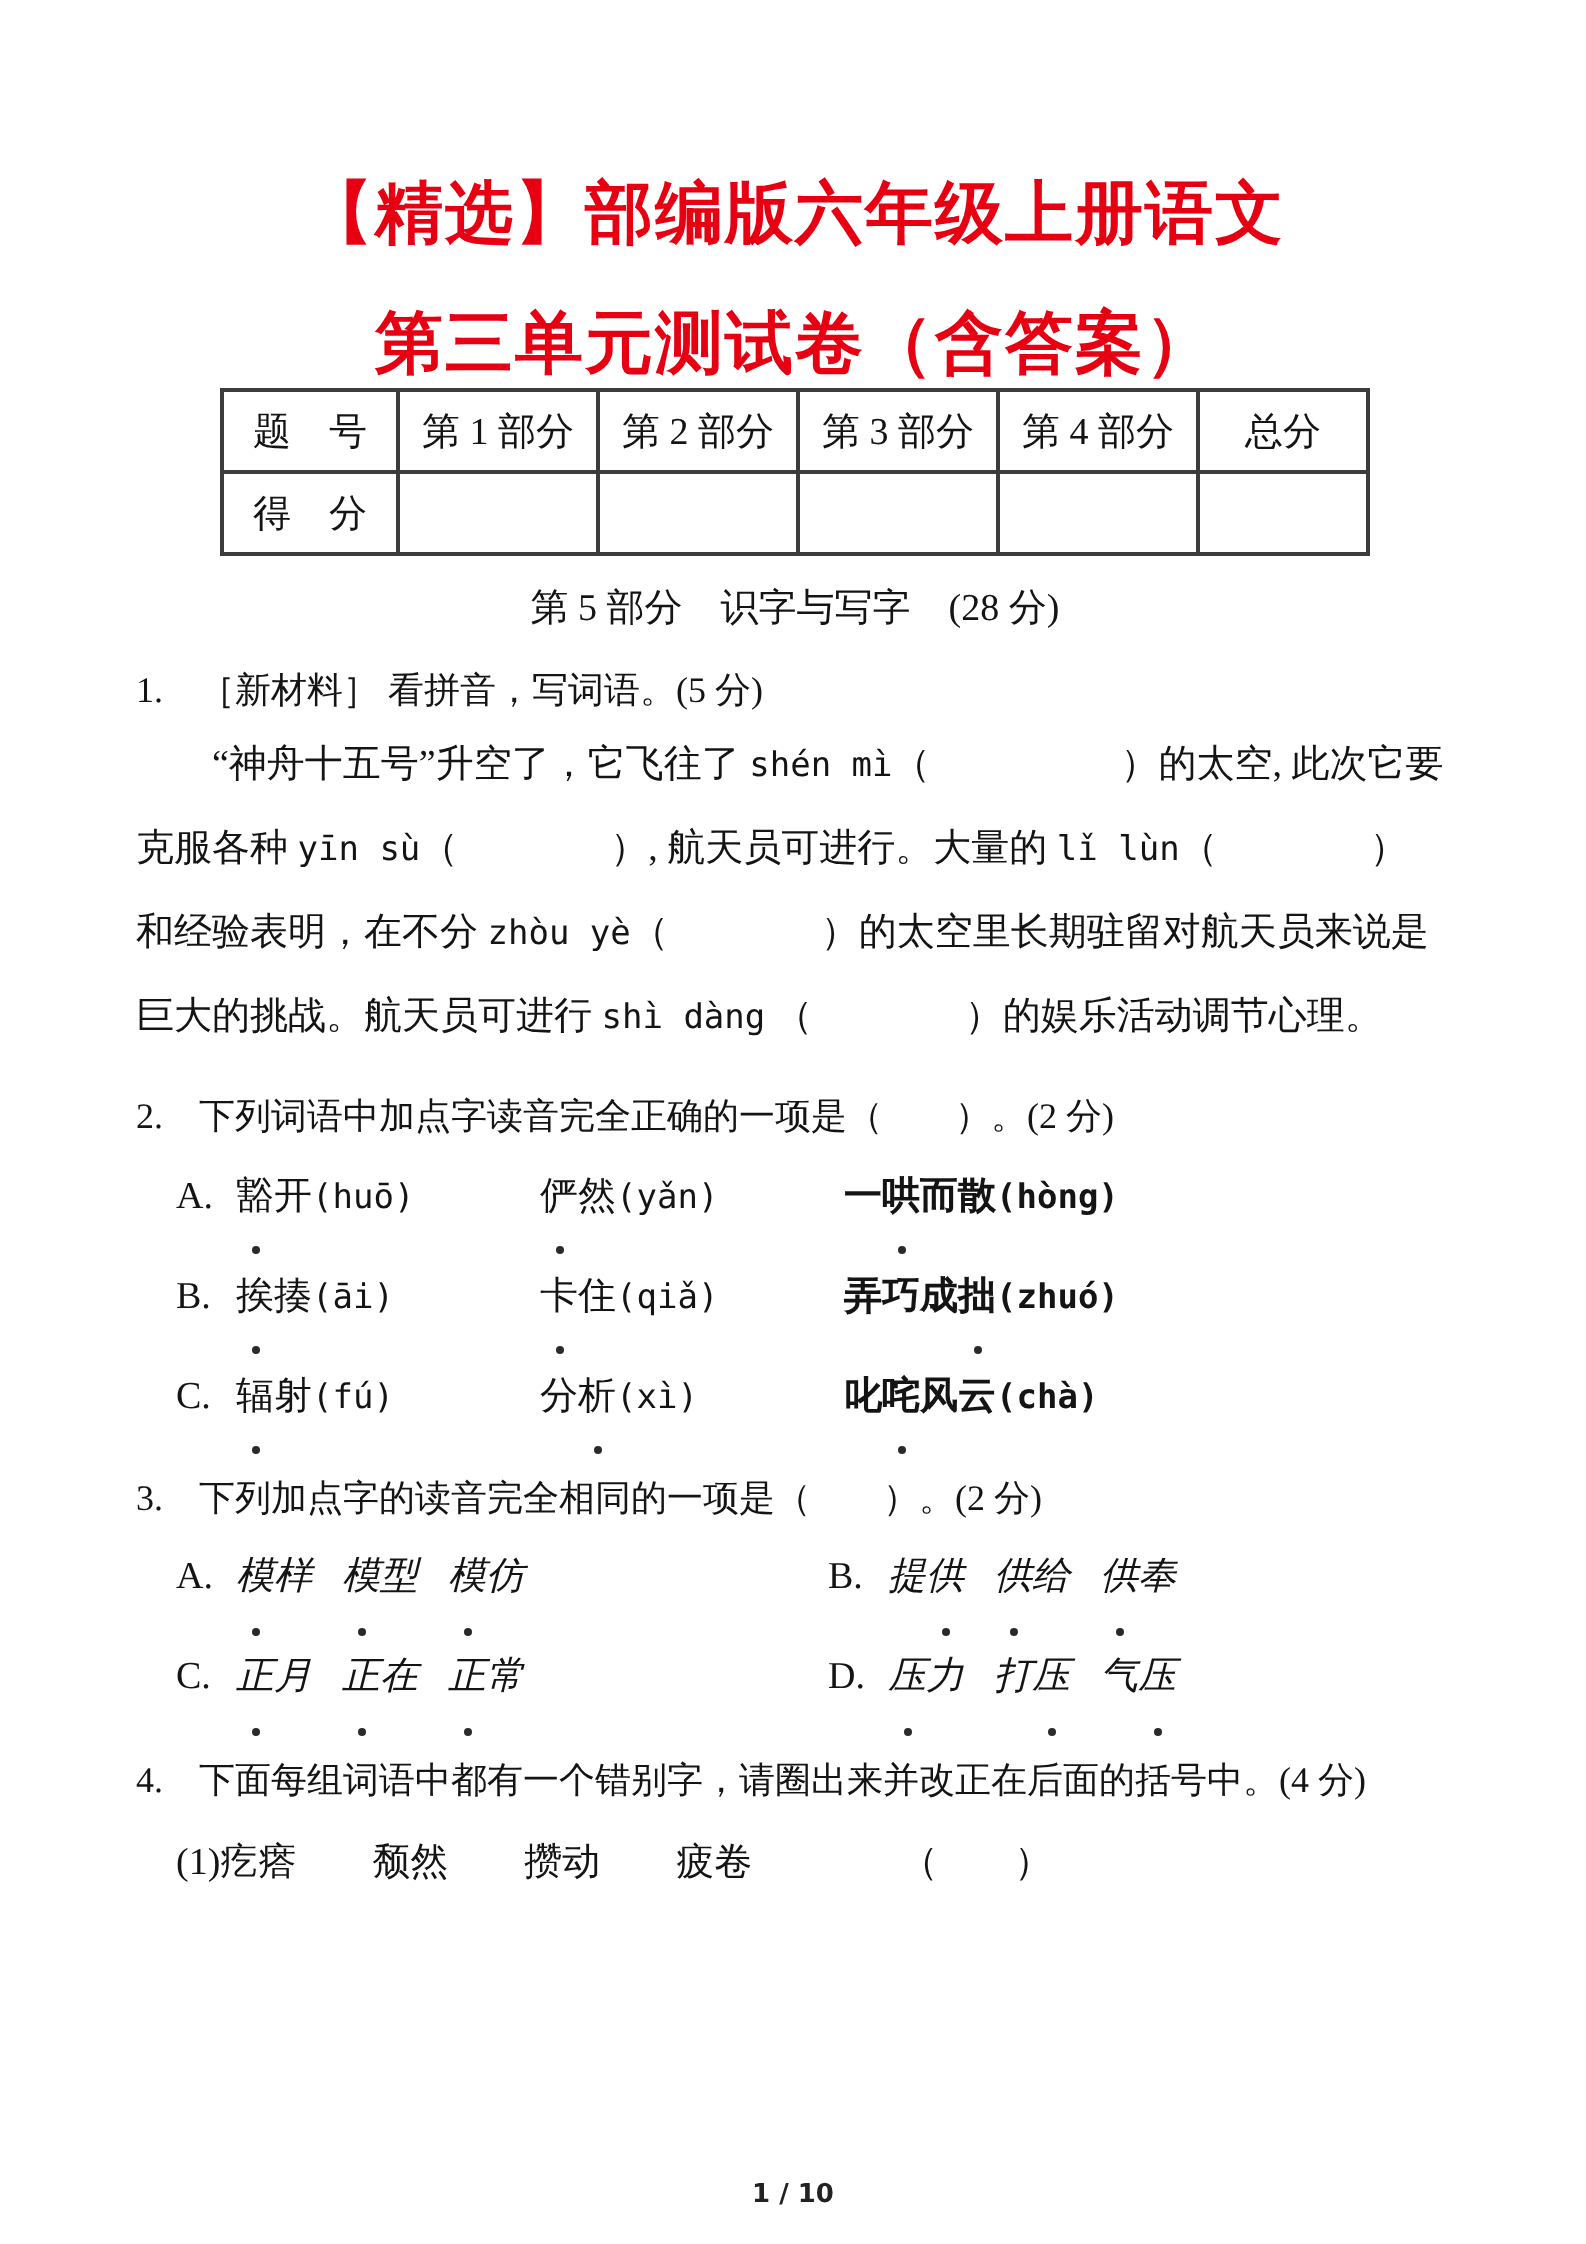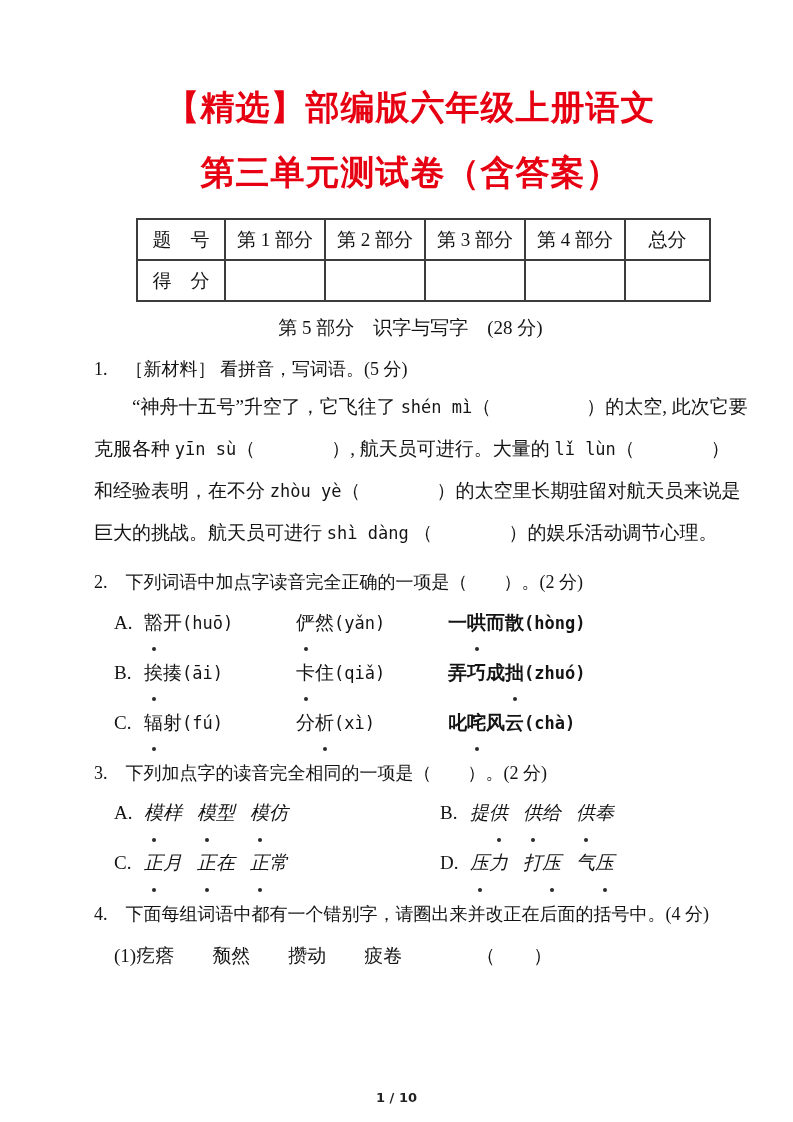--- a/index.html
+++ b/index.html
@@ -1,31 +1,31 @@
 <!DOCTYPE html>
 <html><head>
 <meta charset="utf-8">
 <style>
   html, body { margin:0; padding:0; background:#ffffff; }
   body {
     width:793px; height:1122px; position:relative; overflow:hidden;
     font-family:"Liberation Serif", serif; color:#141414;
   }
-  .content { padding:88px 66px 0 94px; }
+  .content { padding:88px 66px 0 68px; }
 
   .title {
     text-align:center; font-weight:bold; font-size:34px; line-height:1.15;
     color:#e60012; letter-spacing:1px;
   }
   .title2 { margin-top:26px; }
 
   .meta { margin-top:24px; text-align:right; font-size:19px; padding-right:22px; }
 
   table.score-table {
-    border-collapse:collapse; margin-top:26px; margin-left:42px;
+    border-collapse:collapse; margin-top:2px; margin-left:42px;
     table-layout:fixed; width:573px;
   }
   table.score-table td {
     border:2px solid #3c3c3c; height:39px; text-align:center;
     font-size:19px; padding:0;
   }
 
   .section { margin-top:13px; text-align:center; font-size:19px; }
 
   .qstem { font-size:18px; margin-top:15px; line-height:1.45; }

